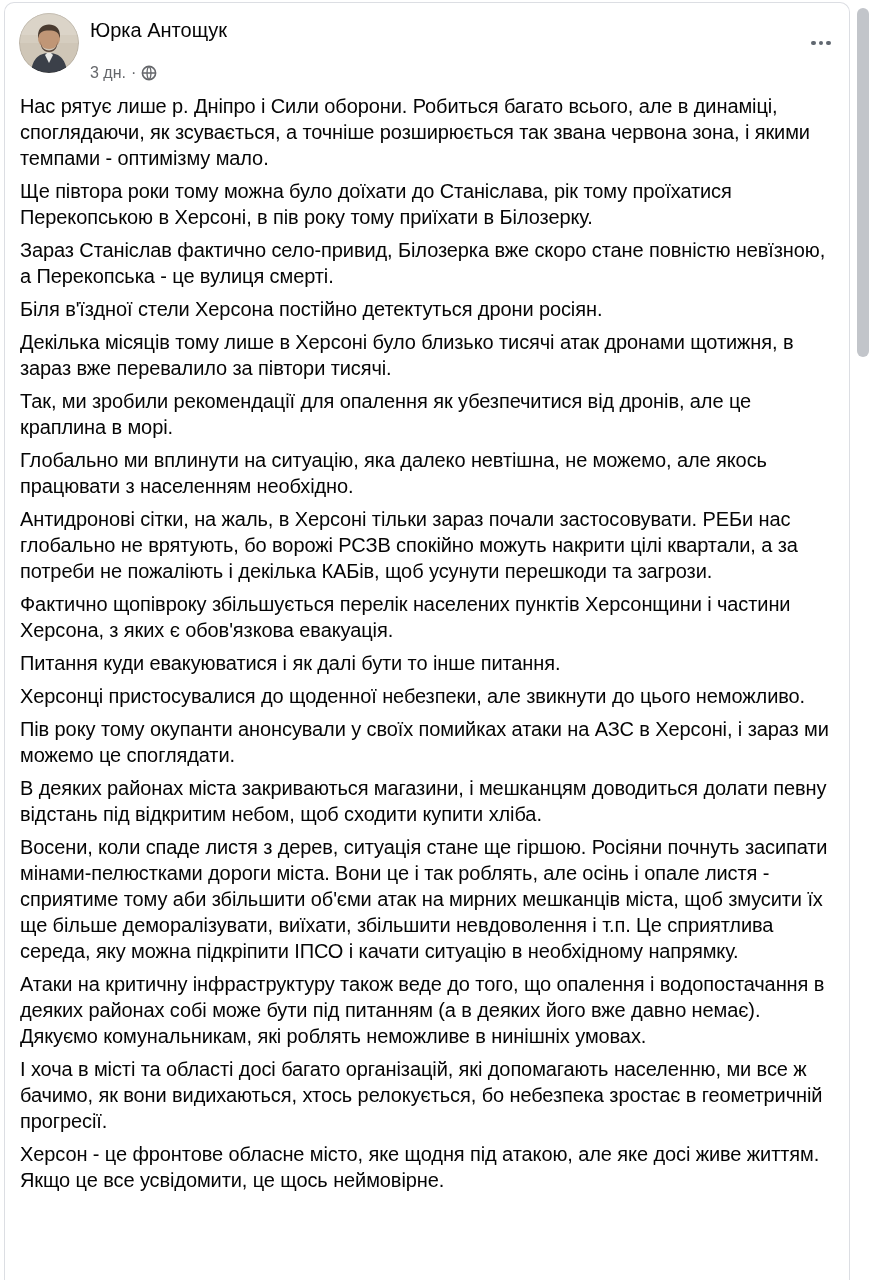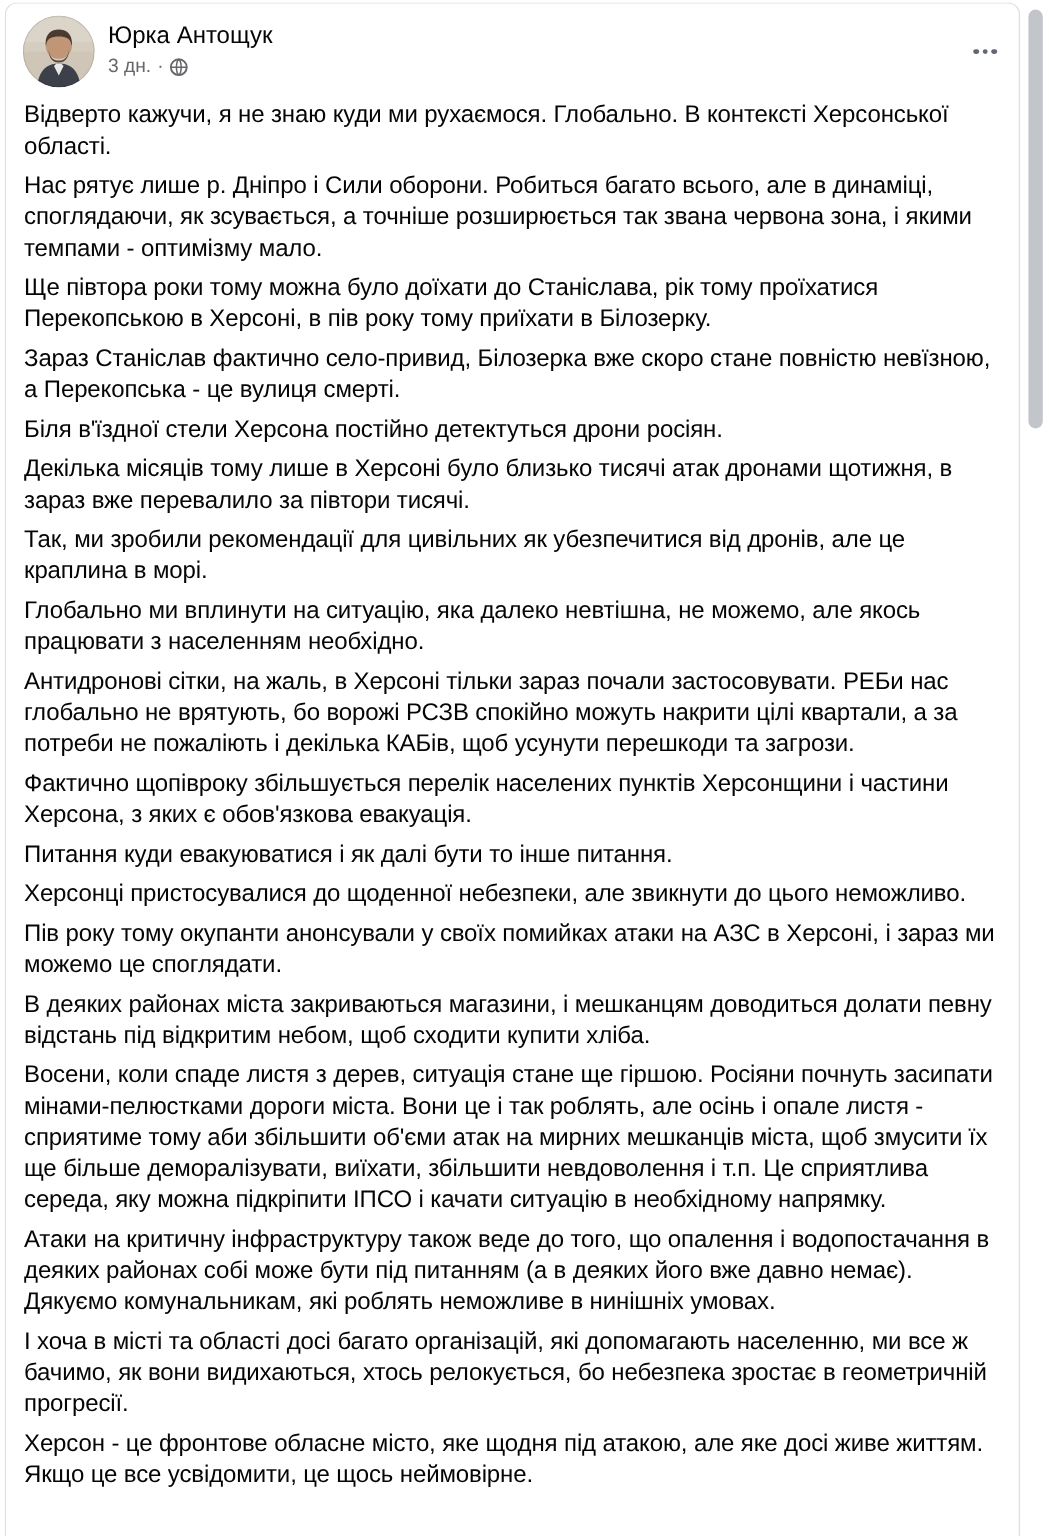--- a/index.html
+++ b/index.html
@@ -24,21 +24,21 @@
     width:60px;height:60px;border-radius:50%;flex:none;overflow:hidden;
     box-shadow:inset 0 0 0 1px rgba(0,0,0,.08);
     cursor:pointer;
   }
   .avatar svg{display:block;width:60px;height:60px;}
   .hmeta{margin-left:11px;padding-top:5px;}
   .name{
     font-size:20px;font-weight:400;color:#050505;line-height:25px;cursor:pointer;
   }
   .sub{
-    display:flex;align-items:center;gap:5px;margin-top:3px;
+    display:flex;align-items:center;gap:5px;margin-top:20px;
     font-size:16px;color:#65676B;line-height:20px;
   }
   .sub .dot{color:#65676B;}
   .globe{width:16px;height:16px;display:inline-block;}
   .more-btn{
     position:absolute;top:26px;right:10px;
     width:36px;height:28px;display:flex;align-items:center;justify-content:center;
     gap:3px;cursor:pointer;border-radius:6px;background:transparent;border:none;
   }
   .more-btn i{
@@ -99,27 +99,26 @@
     <button class="more-btn" aria-label="more options">
       <span style="display:flex;gap:3px;">
         <i></i>
           <i></i>
           <i></i>
       </span>
     </button>
   </div>
 
   <div class="content">
-    <p>Відверто кажучи, я не знаю куди ми рухаємося. Глобально. В контексті Херсонської області.</p>
     <p>Нас рятує лише р. Дніпро і Сили оборони. Робиться багато всього, але в динаміці, споглядаючи, як зсувається, а точніше розширюється так звана червона зона, і якими темпами - оптимізму мало.</p>
     <p>Ще півтора роки тому можна було доїхати до Станіслава, рік тому проїхатися Перекопською в Херсоні, в пів року тому приїхати в Білозерку.</p>
     <p>Зараз Станіслав фактично село-привид, Білозерка вже скоро стане повністю невїзною, а Перекопська - це вулиця смерті.</p>
     <p>Біля в'їздної стели Херсона постійно детектуться дрони росіян.</p>
     <p>Декілька місяців тому лише в Херсоні було близько тисячі атак дронами щотижня, в зараз вже перевалило за півтори тисячі.</p>
-    <p>Так, ми зробили рекомендації для цивільних як убезпечитися від дронів, але це краплина в морі.</p>
+    <p>Так, ми зробили рекомендації для опалення як убезпечитися від дронів, але це краплина в морі.</p>
     <p>Глобально ми вплинути на ситуацію, яка далеко невтішна, не можемо, але якось працювати з населенням необхідно.</p>
     <p>Антидронові сітки, на жаль, в Херсоні тільки зараз почали застосовувати. РЕБи нас глобально не врятують, бо ворожі РСЗВ спокійно можуть накрити цілі квартали, а за потреби не пожаліють і декілька КАБів, щоб усунути перешкоди та загрози.</p>
     <p>Фактично щопівроку збільшується перелік населених пунктів Херсонщини і частини Херсона, з яких є обов'язкова евакуація.</p>
     <p>Питання куди евакуюватися і як далі бути то інше питання.</p>
     <p>Херсонці пристосувалися до щоденної небезпеки, але звикнути до цього неможливо.</p>
     <p>Пів року тому окупанти анонсували у своїх помийках атаки на АЗС в Херсоні, і зараз ми можемо це споглядати.</p>
     <p>В деяких районах міста закриваються магазини, і мешканцям доводиться долати певну відстань під відкритим небом, щоб сходити купити хліба.</p>
     <p>Восени, коли спаде листя з дерев, ситуація стане ще гіршою. Росіяни почнуть засипати мінами-пелюстками дороги міста. Вони це і так роблять, але осінь і опале листя - сприятиме тому аби збільшити об'єми атак на мирних мешканців міста, щоб змусити їх ще більше деморалізувати, виїхати, збільшити невдоволення і т.п. Це сприятлива середа, яку можна підкріпити ІПСО і качати ситуацію в необхідному напрямку.</p>
     <p>Атаки на критичну інфраструктуру також веде до того, що опалення і водопостачання в деяких районах собі може бути під питанням (а в деяких його вже давно немає). Дякуємо комунальникам, які роблять неможливе в нинішніх умовах.</p>
     <p>І хоча в місті та області досі багато організацій, які допомагають населенню, ми все ж бачимо, як вони видихаються, хтось релокується, бо небезпека зростає в геометричній прогресії.</p>

